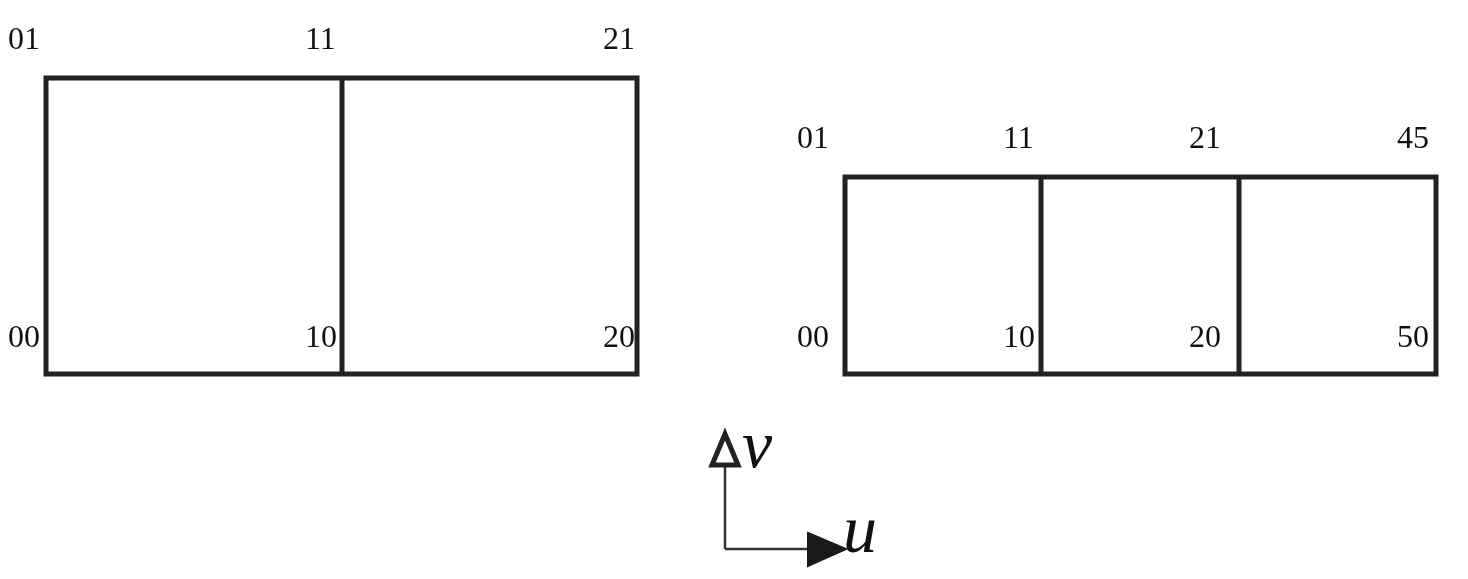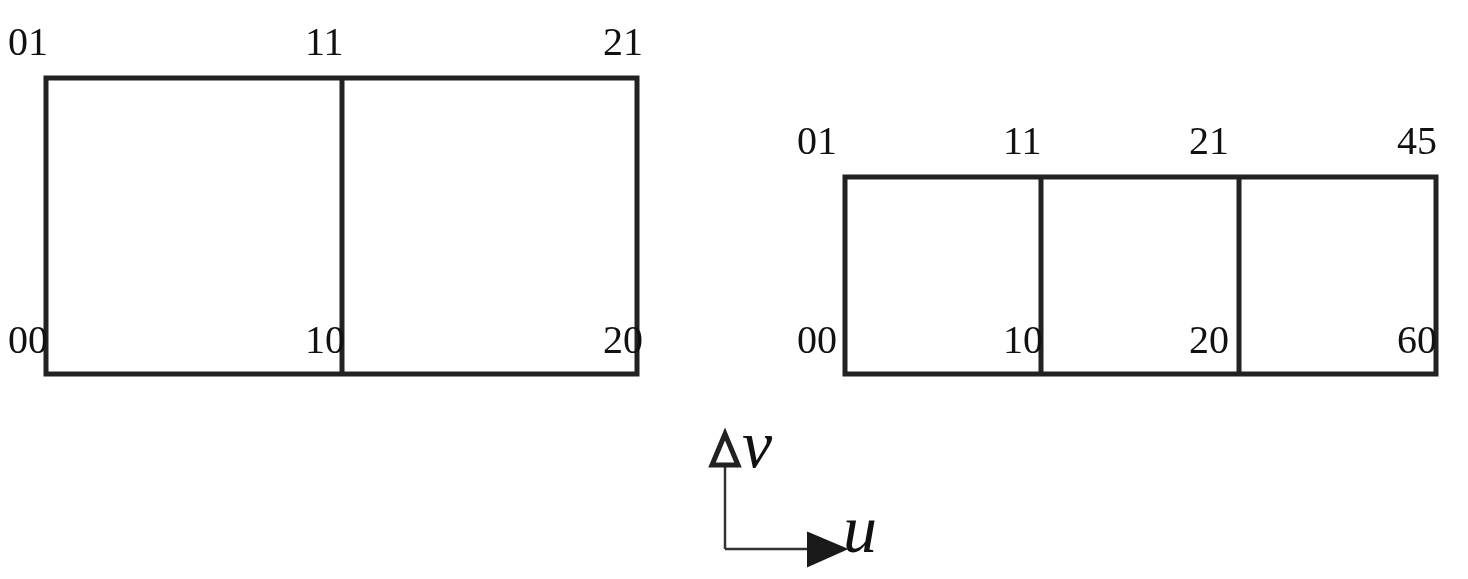--- a/index.html
+++ b/index.html
@@ -3,21 +3,21 @@
   <meta charset="utf-8">
   <style>
     html, body { margin: 0; padding: 0; background: #ffffff; }
     body { width: 1468px; height: 579px; position: relative; overflow: hidden; }
     #canvas { position: absolute; left: 0; top: 0; }
     .grid-line { stroke: #222222; stroke-width: 5; fill: none; }
     .axis-line { stroke: #333333; stroke-width: 2.5; fill: none; }
     .label {
       position: absolute;
       font-family: "Liberation Serif", "DejaVu Serif", serif;
-      font-size: 40px;
+      font-size: 32px;
       line-height: 1;
       color: #111111;
       white-space: nowrap;
     }
     .axis-label {
       position: absolute;
       font-family: "Liberation Serif", "DejaVu Serif", serif;
       font-style: italic;
       font-size: 68px;
       line-height: 1;
@@ -55,16 +55,16 @@
 <div class="label" style="left:305px; top:320px;">10</div>
 <div class="label" style="left:603px; top:320px;">20</div>
 
 <div class="label" style="left:797px; top:121px;">01</div>
 <div class="label" style="left:1003px; top:121px;">11</div>
 <div class="label" style="left:1189px; top:121px;">21</div>
 <div class="label" style="left:1397px; top:121px;">45</div>
 <div class="label" style="left:797px; top:320px;">00</div>
 <div class="label" style="left:1003px; top:320px;">10</div>
 <div class="label" style="left:1189px; top:320px;">20</div>
-<div class="label" style="left:1397px; top:320px;">60</div>
+<div class="label" style="left:1397px; top:320px;">50</div>
 
 <div class="axis-label" style="left:742px; top:410px;">v</div>
 <div class="axis-label" style="left:843px; top:495px;">u</div>
 
 </body></html>

